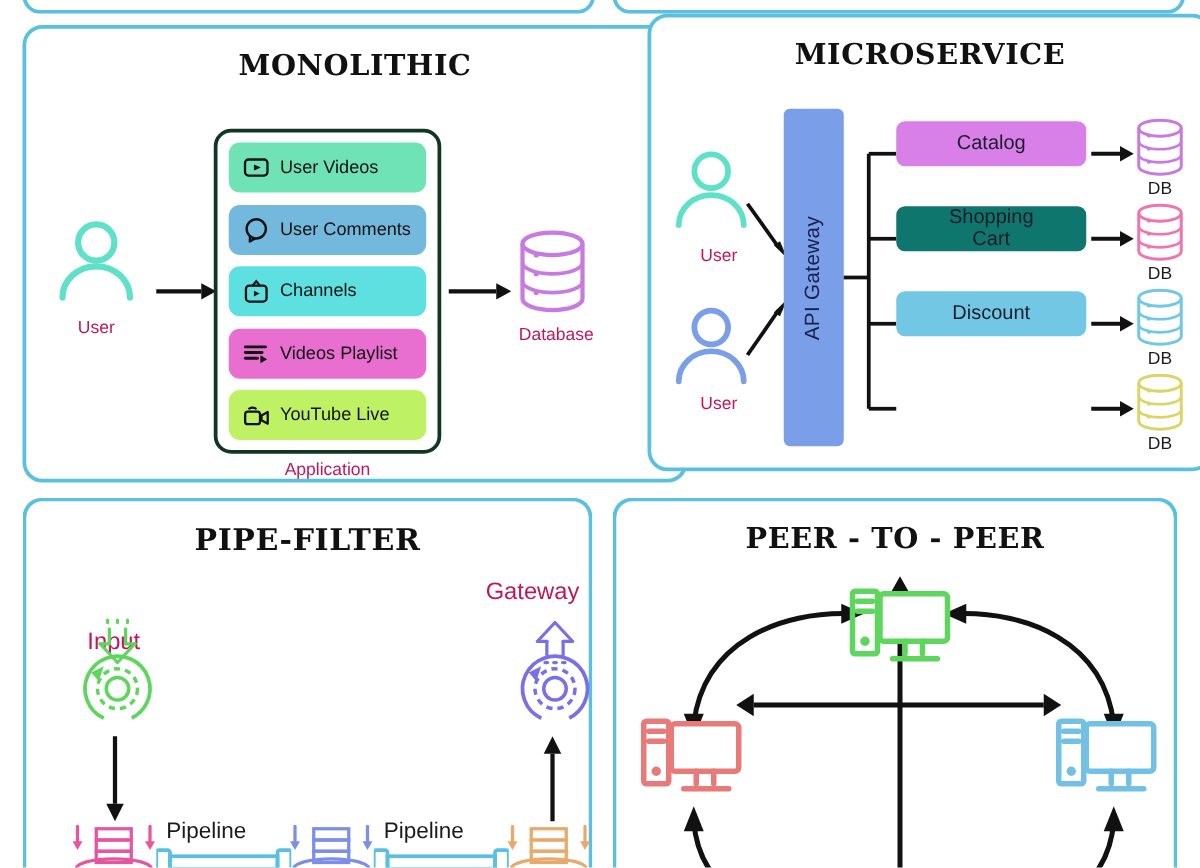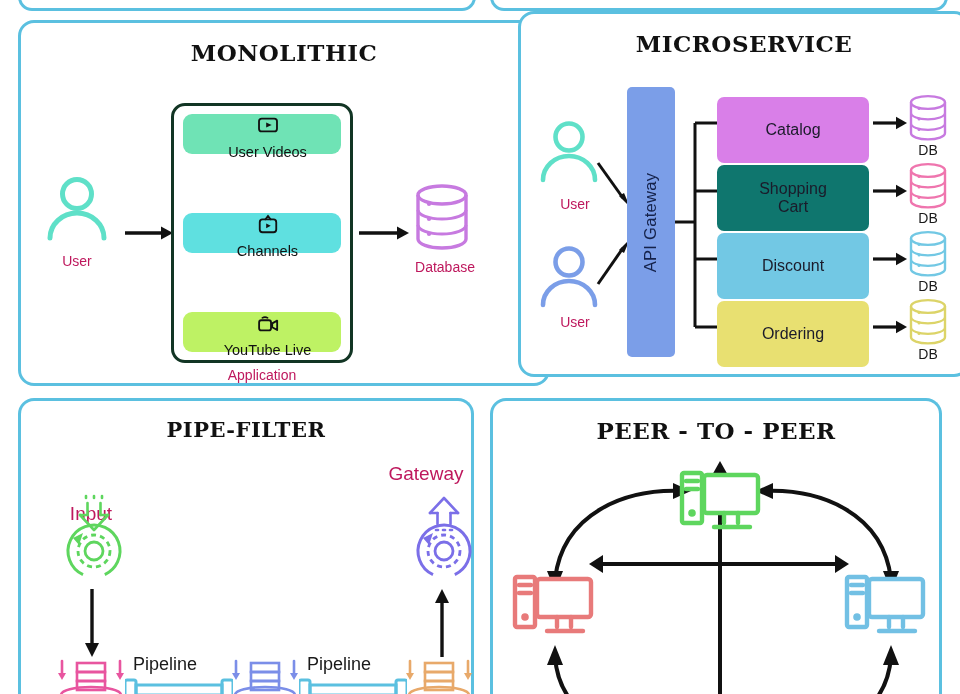--- a/index.html
+++ b/index.html
@@ -36,21 +36,21 @@
   #panel-peertopeer{left:490px;top:398px;width:452px;height:330px;border-bottom:none;border-radius:16px 16px 0 0;}
 
   .panel-title{
     position:absolute;left:0;right:0;text-align:center;
     font-family:"DejaVu Serif","Liberation Serif",serif;
     font-weight:bold;color:#111;
     letter-spacing:.5px;
   }
   #panel-monolithic .panel-title{top:16px;font-size:23px;}
   #panel-microservice .panel-title{top:16px;font-size:23px;}
-  #panel-pipefilter .panel-title{top:16px;font-size:21px;}
+  #panel-pipefilter .panel-title{top:16px;font-size:24px;}
   #panel-peertopeer .panel-title{top:16px;font-size:23px;}
 
   .lbl{
     position:absolute;text-align:center;color:#be185d;
     font-size:14px;font-family:"Liberation Sans",sans-serif;
     white-space:nowrap;
   }
 
   
   #mono-user{left:16px;top:152px;width:80px;}
@@ -59,21 +59,21 @@
 
   #mono-app-box{
     position:absolute;left:150px;top:80px;width:182px;height:260px;
     border:3px solid #123524;border-radius:14px;background:#fff;
     box-sizing:border-box;padding:8px 9px;
     display:flex;flex-direction:column;justify-content:space-between;
   }
   .svc{
     height:40px;border-radius:9px;
     display:flex;align-items:center;gap:8px;
-    padding-left:11px;box-sizing:border-box;flex-direction:column;
+    padding-left:11px;box-sizing:border-box;
   }
   .svc .svc-label{font-size:14.5px;color:#111;font-weight:500;white-space:nowrap;}
   .svc .svc-icon{width:22px;height:22px;flex:0 0 22px;display:block;}
   #mono-app-label{position:absolute;left:150px;top:344px;width:182px;}
 
   #mono-db{position:absolute;left:392px;top:160px;width:64px;}
   #mono-db-label{position:absolute;left:376px;top:236px;width:96px;}
 
   .arrow-svg{position:absolute;overflow:visible;}
 
@@ -88,21 +88,21 @@
     background:#7b9ee8;border-radius:5px;
     display:flex;align-items:center;justify-content:center;
   }
   #ms-gateway .gw-text{
     transform:rotate(-90deg);white-space:nowrap;
     font-size:16.5px;color:#15224a;font-weight:500;
     letter-spacing:.3px;
   }
 
   .ms-svc{
-    position:absolute;left:196px;width:152px;height:66px;border-radius:7px;
+    position:absolute;left:196px;width:152px;height:36px;border-radius:7px;
     display:flex;align-items:center;justify-content:center;text-align:center;
     font-size:16px;color:#1b1b2a;line-height:1.12;
   }
   .ms-db{position:absolute;left:386px;width:42px;}
   .ms-db-label{position:absolute;left:378px;width:58px;font-size:14px;text-align:center;color:#1a1a1a;}
 
   
   #pf-input-label{position:absolute;left:20px;top:62px;width:100px;font-size:19px;margin-top:40px;}
   #pf-output-label{position:absolute;left:350px;top:62px;width:110px;font-size:19px;}
   #pf-gear-in{position:absolute;left:38px;top:92px;width:70px;}
@@ -141,29 +141,45 @@
       <polygon points="36,1.5 48,8 36,14.5" fill="#111"></polygon>
     </svg>
 
     <div id="mono-app-box">
       <div class="svc" style="background:#6fe3b5">
         <svg class="svc-icon" viewBox="0 0 24 24">
           <rect x="2.2" y="5" width="19.6" height="14" rx="3" fill="none" stroke="#111" stroke-width="2"></rect>
           <polygon points="10,9.3 16,12 10,14.7" fill="#111"></polygon>
         </svg>
         <span class="svc-label">User Videos</span>
+      </div>
+      <div class="svc" style="background:#73b9dd">
+        <svg class="svc-icon" viewBox="0 0 24 24">
+          <circle cx="12" cy="11" r="8.4" fill="none" stroke="#111" stroke-width="2.1"></circle>
+          <path d="M6.6 17.2 L6.4 22 L11 19.4" fill="none" stroke="#111" stroke-width="2.1" stroke-linejoin="round"></path>
+        </svg>
+        <span class="svc-label">User Comments</span>
       </div>
       <div class="svc" style="background:#5fe0e0">
         <svg class="svc-icon" viewBox="0 0 24 24">
           <rect x="3" y="7" width="18" height="14" rx="3" fill="none" stroke="#111" stroke-width="2"></rect>
           <polygon points="10,11.5 15,14 10,16.5" fill="#111"></polygon>
           <path d="M9 7 L12 3.2 L15 7" fill="none" stroke="#111" stroke-width="1.9" stroke-linecap="round"></path>
         </svg>
         <span class="svc-label">Channels</span>
       </div>
+      <div class="svc" style="background:#e86fd0">
+        <svg class="svc-icon" viewBox="0 0 24 24">
+          <line x1="2.5" y1="6" x2="20" y2="6" stroke="#111" stroke-width="2.6" stroke-linecap="round"></line>
+          <line x1="2.5" y1="11" x2="17" y2="11" stroke="#111" stroke-width="2.6" stroke-linecap="round"></line>
+          <line x1="2.5" y1="16" x2="13" y2="16" stroke="#111" stroke-width="2.6" stroke-linecap="round"></line>
+          <polygon points="15.6,13.4 21.5,16.8 15.6,20.2" fill="#111"></polygon>
+        </svg>
+        <span class="svc-label">Videos Playlist</span>
+      </div>
       <div class="svc" style="background:#bef264">
         <svg class="svc-icon" viewBox="0 0 24 24">
           <rect x="2.3" y="9" width="13" height="11" rx="2.4" fill="none" stroke="#111" stroke-width="2"></rect>
           <polygon points="16.6,12.4 22,9.4 22,19.6 16.6,16.6" fill="none" stroke="#111" stroke-width="2" stroke-linejoin="round"></polygon>
           <path d="M5.8 6.4 A5 4 0 0 1 11.6 6.4" fill="none" stroke="#111" stroke-width="1.8" stroke-linecap="round"></path>
         </svg>
         <span class="svc-label">YouTube Live</span>
       </div>
     </div>
     <div class="lbl" id="mono-app-label">Application</div>
@@ -230,23 +246,20 @@
 
     <div class="ms-svc" style="top:83px;background:#d97fe8">
       <span>Catalog</span>
     </div>
     <div class="ms-svc" style="top:151px;background:#0f766e">
       <span style="white-space:pre-line">Shopping
 Cart</span>
     </div>
     <div class="ms-svc" style="top:219px;background:#72c8e4">
       <span>Discount</span>
-    </div>
-    <div class="ms-svc" style="top:287px;background:#e8e071">
-      <span>Ordering</span>
     </div>
 
     <svg class="arrow-svg" style="left:352px;top:101px;" width="34" height="16" viewBox="0 0 34 16">
       <line x1="0" y1="8" x2="23" y2="8" stroke="#111" stroke-width="3.2"></line>
         <polygon points="23,1.8 34,8 23,14.2" fill="#111"></polygon>
     </svg>
     <svg class="arrow-svg" style="left:352px;top:169px;" width="34" height="16" viewBox="0 0 34 16">
       <line x1="0" y1="8" x2="23" y2="8" stroke="#111" stroke-width="3.2"></line>
         <polygon points="23,1.8 34,8 23,14.2" fill="#111"></polygon>
     </svg>

